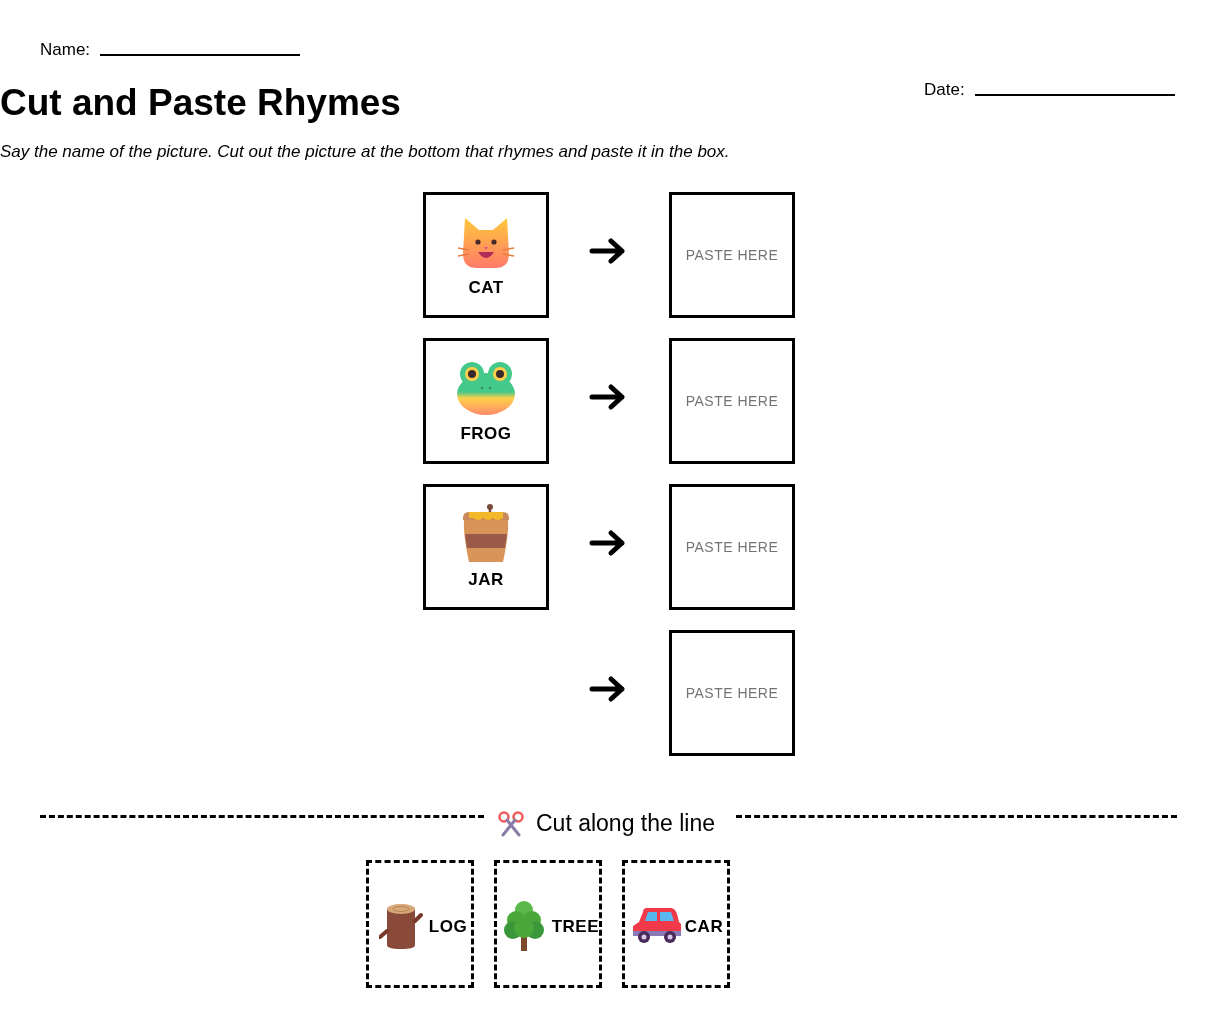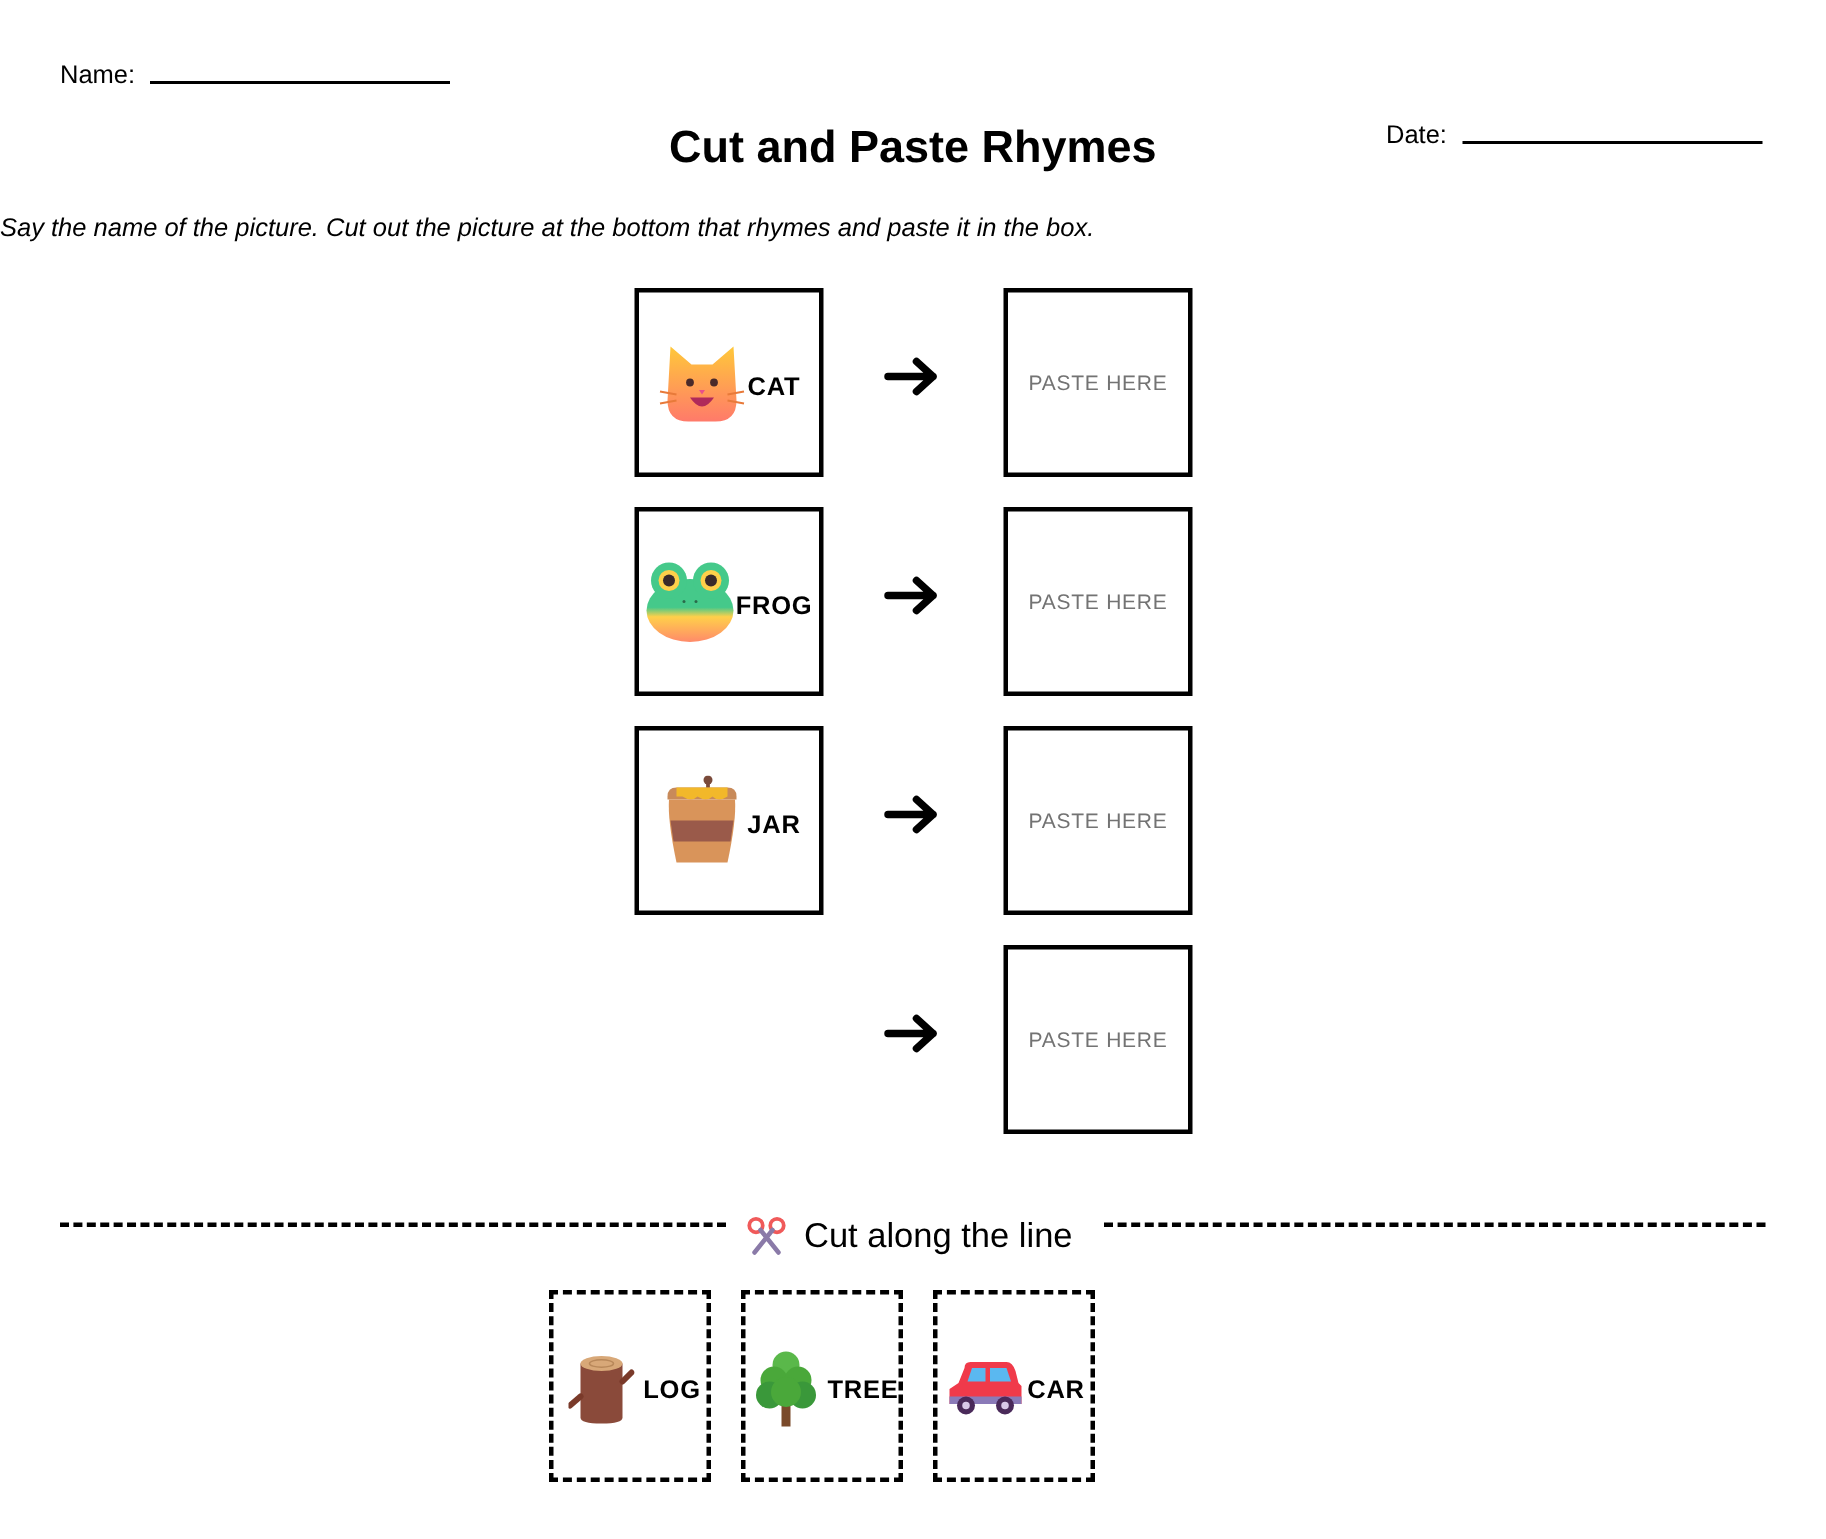--- a/index.html
+++ b/index.html
@@ -3,26 +3,26 @@
 <meta charset="utf-8">
 <style>
   html, body { margin: 0; padding: 0; background: #ffffff; }
   body { width: 1217px; height: 1026px; position: relative; font-family: "Liberation Sans", sans-serif; color: #000; overflow: hidden; }
 
   .header-field { position: absolute; top: 40px; font-size: 17px; display: flex; }
   .header-field .blank { display: inline-block; width: 200px; border-bottom: 2px solid #000; margin-left: 10px; height: 14px; }
   #name-field { left: 40px; }
   #date-field { left: 924px; margin-top: 40px; }
 
-  .title { position: absolute; top: 82px; left: 0; width: 1217px; text-align: center; font-size: 30px; font-weight: bold; }
+  .title { position: absolute; top: 82px; left: 0; width: 1217px; text-align: left; font-size: 37px; font-weight: bold; }
   .instructions { position: absolute; top: 142px; left: 0; width: 1217px; font-size: 17px; font-style: italic; }
 
   .rows { position: absolute; left: 423px; top: 192px; }
   .row { position: relative; width: 372px; height: 126px; margin-bottom: 20px; }
-  .word-box { position: absolute; left: 0; top: 0; width: 120px; height: 120px; border: 3px solid #000; display: flex; align-items: center; justify-content: center; }
+  .word-box { position: absolute; left: 0; top: 0; width: 120px; height: 120px; border: 3px solid #000; display: flex; flex-direction: column; align-items: center; justify-content: center; }
   .word-box .pic { width: 60px; height: 60px; display: flex; align-items: center; justify-content: center; }
   .word-box .label { font-weight: bold; font-size: 17px; margin-top: 6px; letter-spacing: 0.5px; }
   .arrow { position: absolute; left: 166px; top: 44px; width: 40px; height: 30px; }
   .paste-box { position: absolute; left: 246px; top: 0; width: 120px; height: 120px; border: 3px solid #000; display: flex; align-items: center; justify-content: center; color: #737373; font-size: 14px; letter-spacing: 0.5px; }
 
   .cut-line { position: absolute; top: 815px; height: 0; border-top: 3px dashed #000; }
   #cut-left { left: 40px; width: 444px; }
   #cut-right { left: 736px; width: 441px; }
   .cut-label { position: absolute; top: 810px; left: 498px; font-size: 23px; display: flex; align-items: center; }
   .cut-label svg { margin-right: 12px; }

